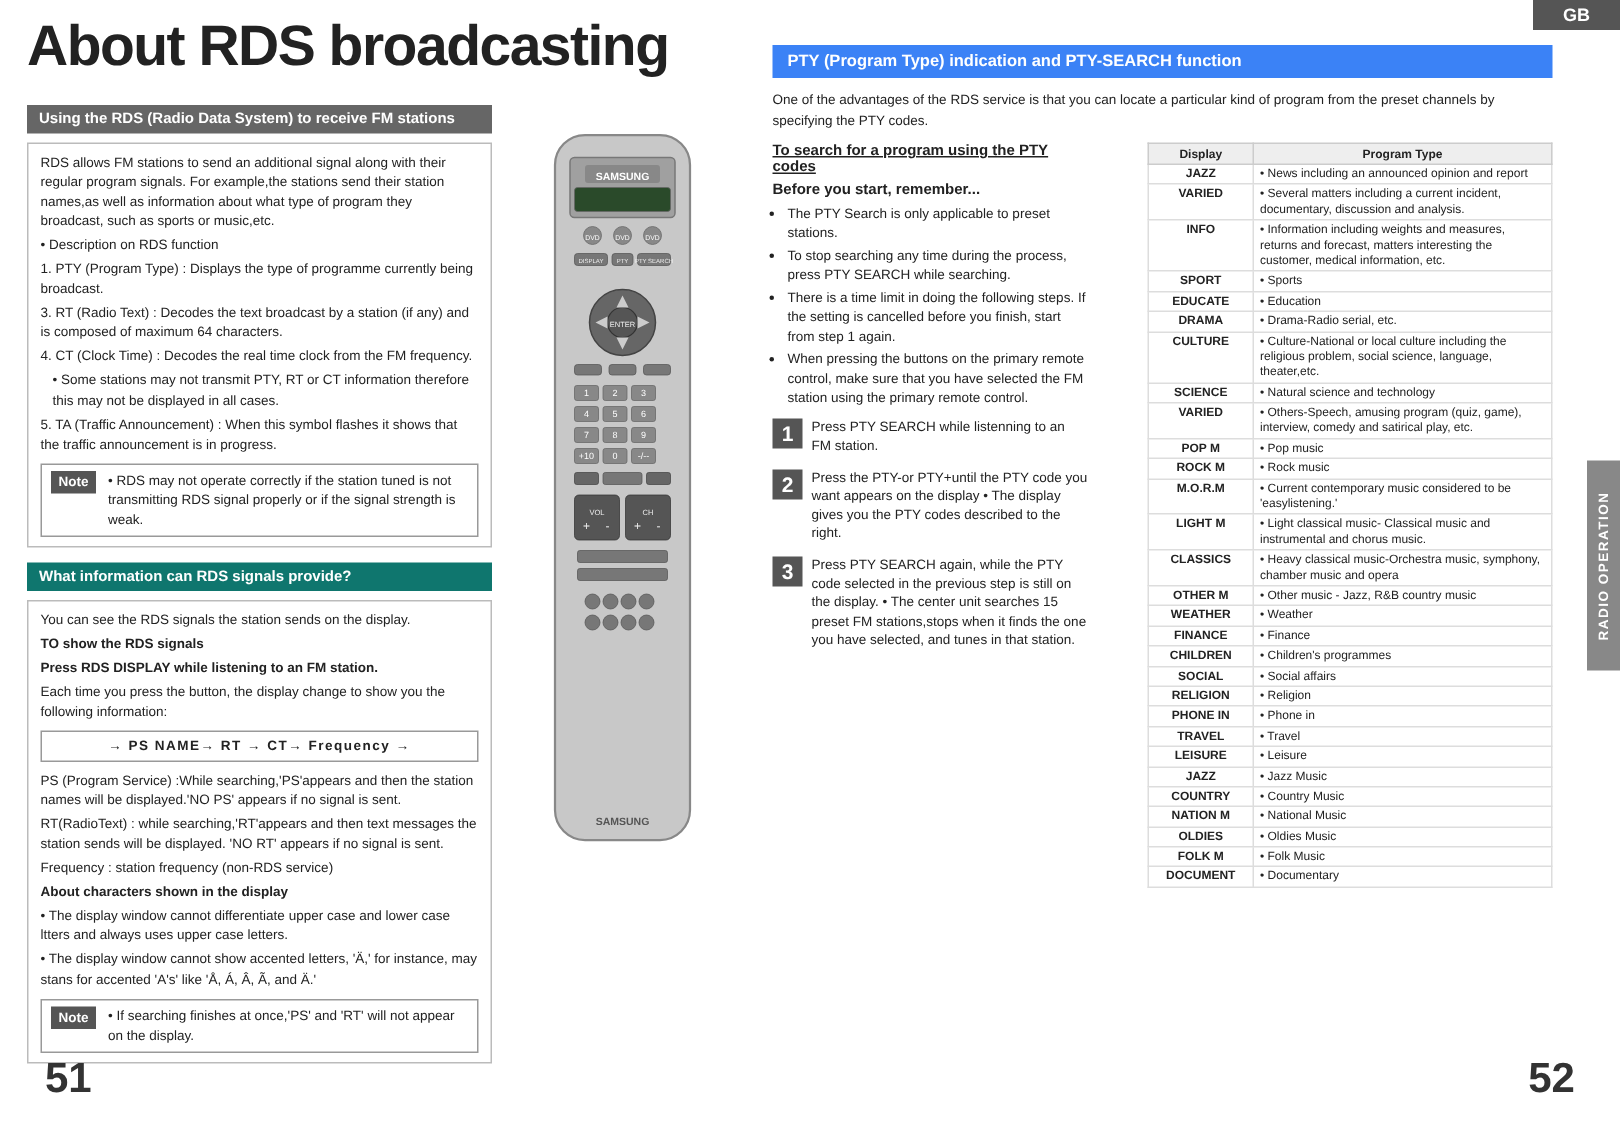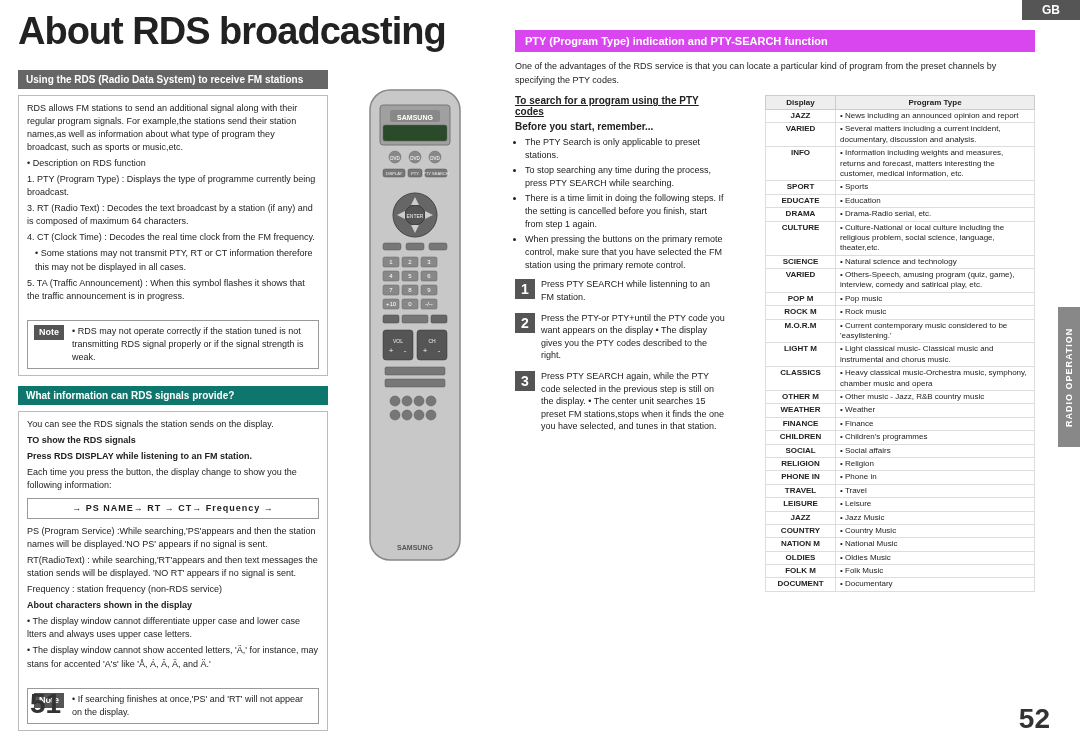--- a/index.html
+++ b/index.html
@@ -10,21 +10,21 @@
       height: 753px;
       overflow: hidden;
       position: relative;
       font-size: 11px;
       color: #222;
     }
 
     
     .left-number {
       position: absolute;
-      bottom: 33px;
+      bottom: 18px;
       left: 30px;
       font-size: 28px;
       font-weight: bold;
       color: #333;
     }
 
     
     .right-number {
       position: absolute;
       bottom: 18px;
@@ -107,21 +107,21 @@
     }
 
     .section-box p { margin-bottom: 3px; }
     .section-box b { font-weight: bold; }
 
     .note-box {
       display: flex;
       align-items: flex-start;
       border: 1px solid #999;
       padding: 4px 6px;
-      margin-top: 17px;
+      margin-top: 6px;
       font-size: 9px;
       gap: 4px;
     }
 
     .note-label {
       background: #555;
       color: #fff;
       font-size: 9px;
       font-weight: bold;
       padding: 1px 5px;
@@ -155,21 +155,21 @@
 
     
     .right-col {
       position: absolute;
       top: 30px;
       left: 515px;
       width: 520px;
     }
 
     .pty-header {
-      background: #d946ef;
+      background: #3b82f6;
       color: #fff;
       font-size: 11px;
       font-weight: bold;
       padding: 5px 10px;
       margin-bottom: 8px;
     }
 
     .pty-intro {
       font-size: 9px;
       line-height: 1.5;

